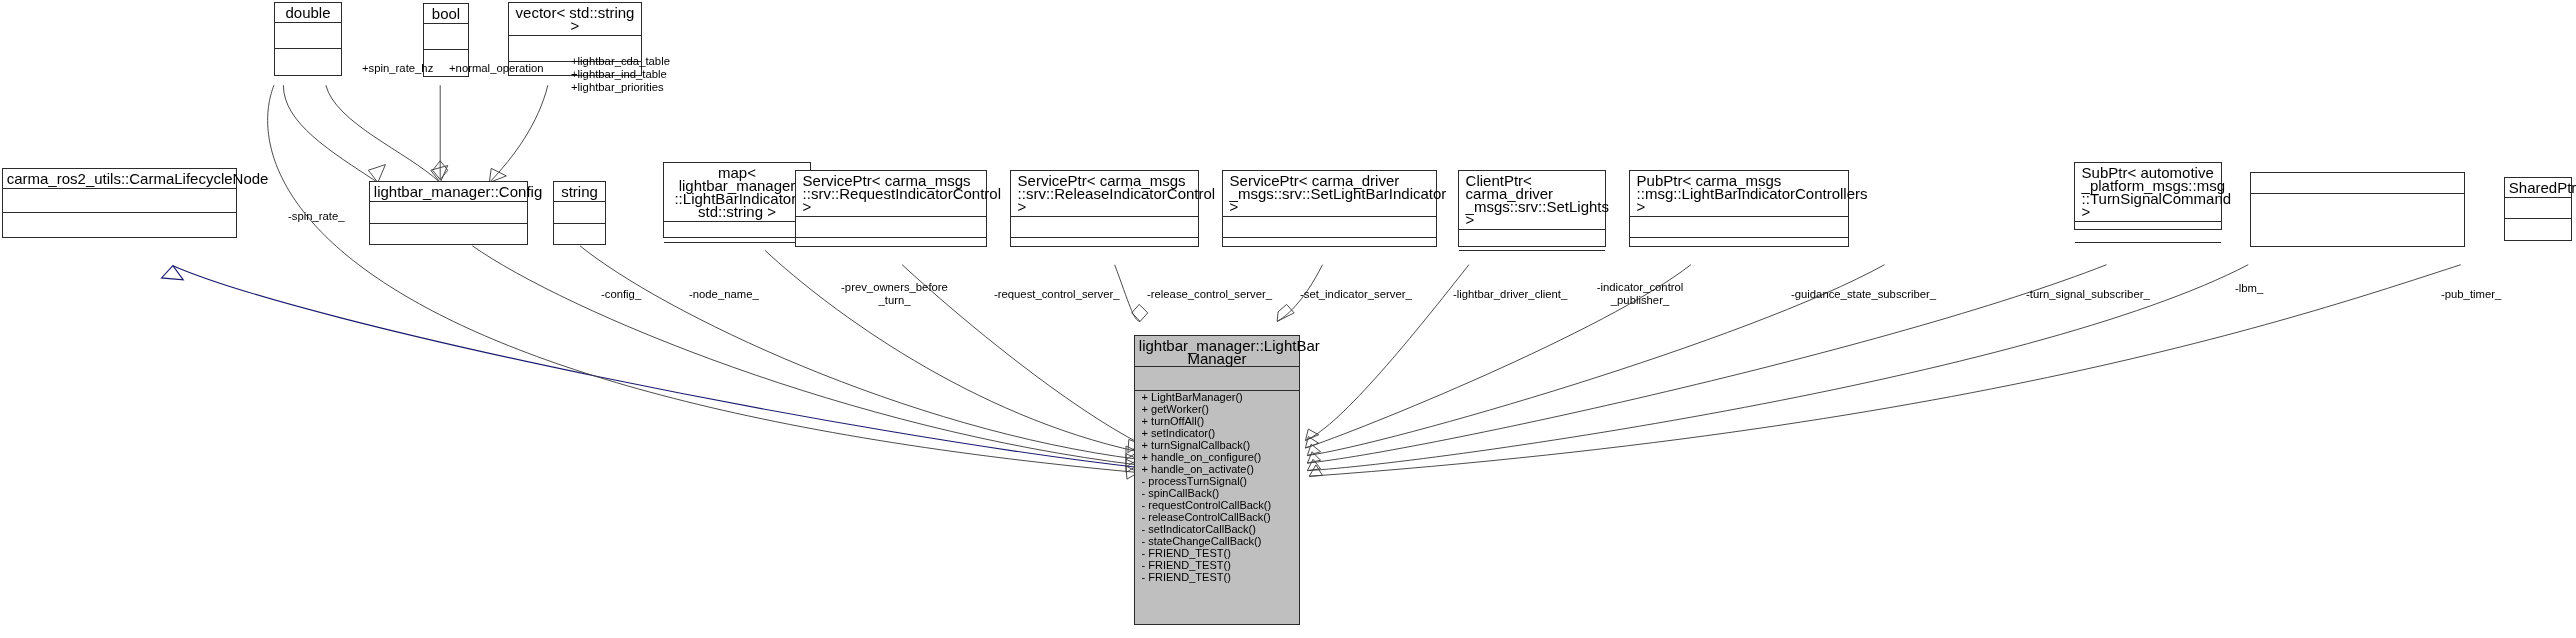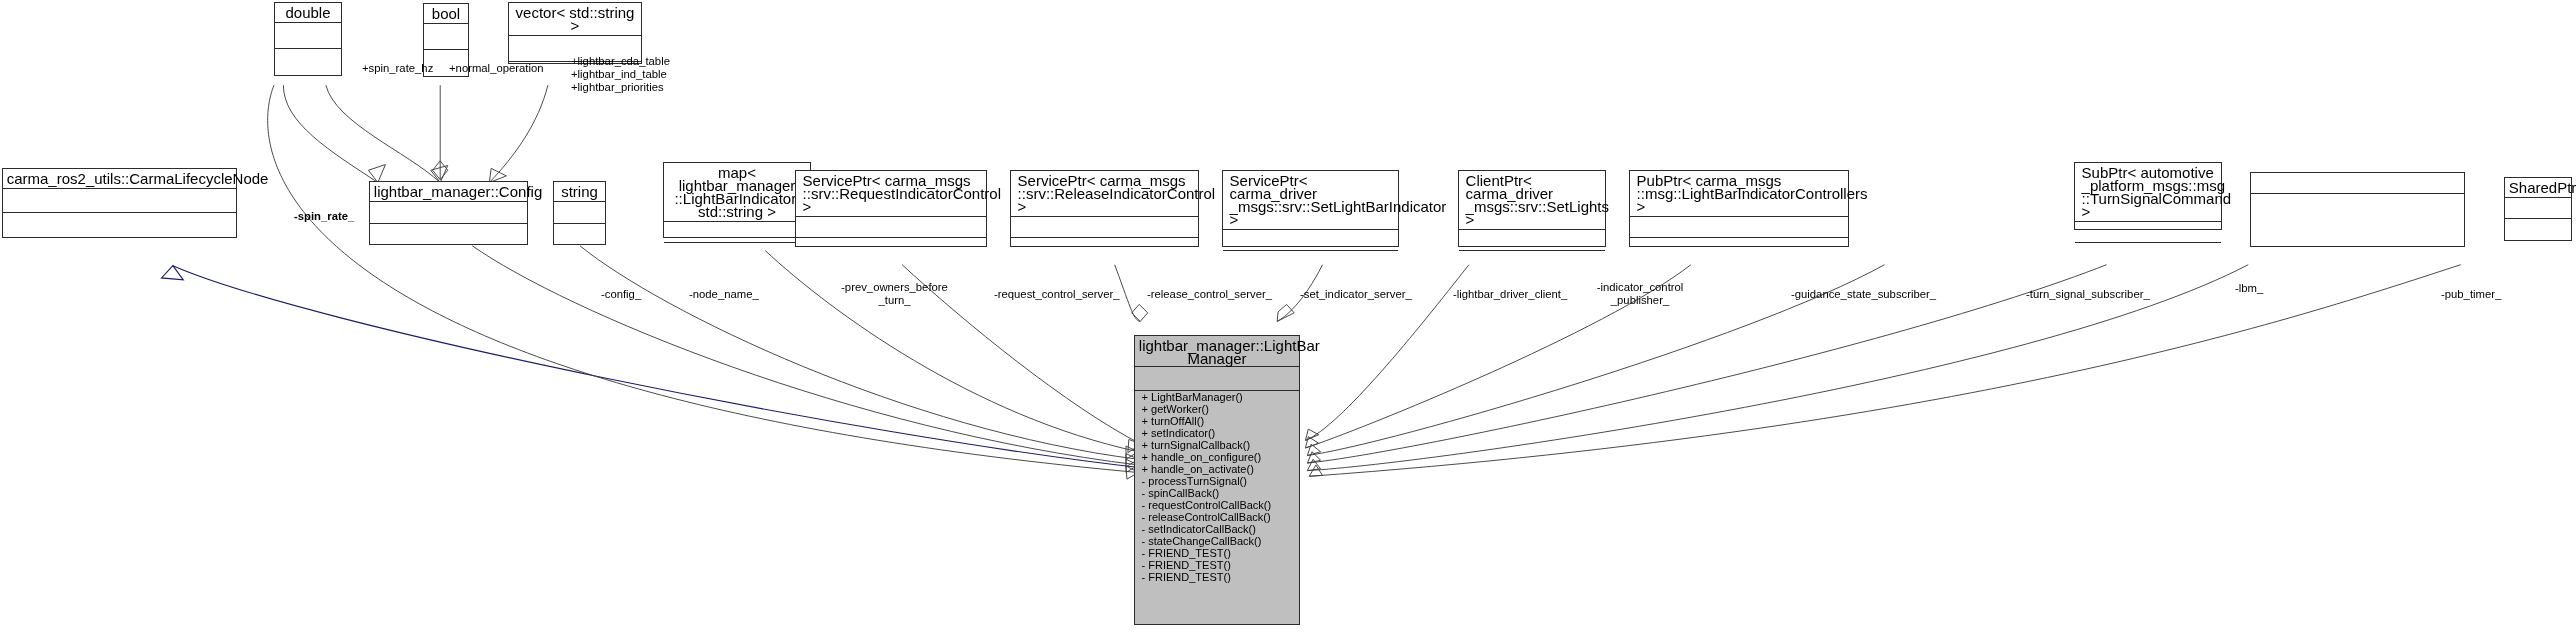--- a/index.html
+++ b/index.html
@@ -148,21 +148,21 @@
     <div class="uml-attrs" style="height:26.4px;"></div>
     <div class="uml-ops" style="height:26.4px;"></div>
   </div>
 
   <div class="uml-box" style="left:423px; top:3px; width:46px; height:74px;">
     <div class="uml-title">bool</div>
     <div class="uml-attrs" style="height:26.4px;"></div>
     <div class="uml-ops" style="height:26.4px;"></div>
   </div>
 
-  <div class="uml-box" style="left:508px; top:1.9px; width:134px; height:62px;">
+  <div class="uml-box" style="left:508px; top:1.9px; width:134px; height:74px;">
     <div class="uml-title">vector&lt; std::string &gt;</div>
     <div class="uml-attrs" style="height:26.4px;"></div>
     <div class="uml-ops" style="height:26.4px;"></div>
   </div>
 
   <div class="uml-box" style="left:369px; top:181px; width:159px; height:64px;">
     <div class="uml-title">lightbar_manager::Config</div>
     <div class="uml-attrs" style="height:22px;"></div>
     <div class="uml-ops" style="height:22px;"></div>
   </div>
@@ -188,21 +188,21 @@
     <div class="uml-ops" style="height:21px;"></div>
   </div>
 
   <div class="uml-box" style="left:1010px; top:170px; width:189px; height:77px;">
     <div class="uml-title left">ServicePtr&lt; carma_msgs
 ::srv::ReleaseIndicatorControl &gt;</div>
     <div class="uml-attrs" style="height:21px;"></div>
     <div class="uml-ops" style="height:21px;"></div>
   </div>
 
-  <div class="uml-box" style="left:1222px; top:170px; width:177px; height:77px;">
+  <div class="uml-box" style="left:1222px; top:170px; width:215px; height:77px;">
     <div class="uml-title left">ServicePtr&lt; carma_driver
 _msgs::srv::SetLightBarIndicator &gt;</div>
     <div class="uml-attrs" style="height:21px;"></div>
     <div class="uml-ops" style="height:21px;"></div>
   </div>
 
   <div class="uml-box" style="left:1458px; top:170px; width:148px; height:77px;">
     <div class="uml-title left">ClientPtr&lt; carma_driver
 _msgs::srv::SetLights &gt;</div>
     <div class="uml-attrs" style="height:21px;"></div>
@@ -258,21 +258,21 @@
         <div class="op">- FRIEND_TEST()</div>
         <div class="op">- FRIEND_TEST()</div>
       </div>
   </div>
 
   <div class="edge-label left" style="left:362px; top:62px;">+spin_rate_hz</div>
   <div class="edge-label left" style="left:449px; top:62px;">+normal_operation</div>
   <div class="edge-label left" style="left:571px; top:55px;">+lightbar_cda_table
 +lightbar_ind_table
 +lightbar_priorities</div>
-  <div class="edge-label left" style="left:294px; top:210px;font-weight:bold;">-spin_rate_</div>
+  <div class="edge-label left" style="left:288px; top:210px;">-spin_rate_</div>
   <div class="edge-label left" style="left:601px; top:288px;">-config_</div>
   <div class="edge-label left" style="left:689px; top:288px;">-node_name_</div>
   <div class="edge-label center" style="left:834px; top:281px; width:121px;">-prev_owners_before
 _turn_</div>
   <div class="edge-label left" style="left:994px; top:288px;">-request_control_server_</div>
   <div class="edge-label left" style="left:1147px; top:288px;">-release_control_server_</div>
   <div class="edge-label left" style="left:1300px; top:288px;">-set_indicator_server_</div>
   <div class="edge-label left" style="left:1453px; top:288px;">-lightbar_driver_client_</div>
   <div class="edge-label center" style="left:1587px; top:281px; width:106px;">-indicator_control
 _publisher_</div>

